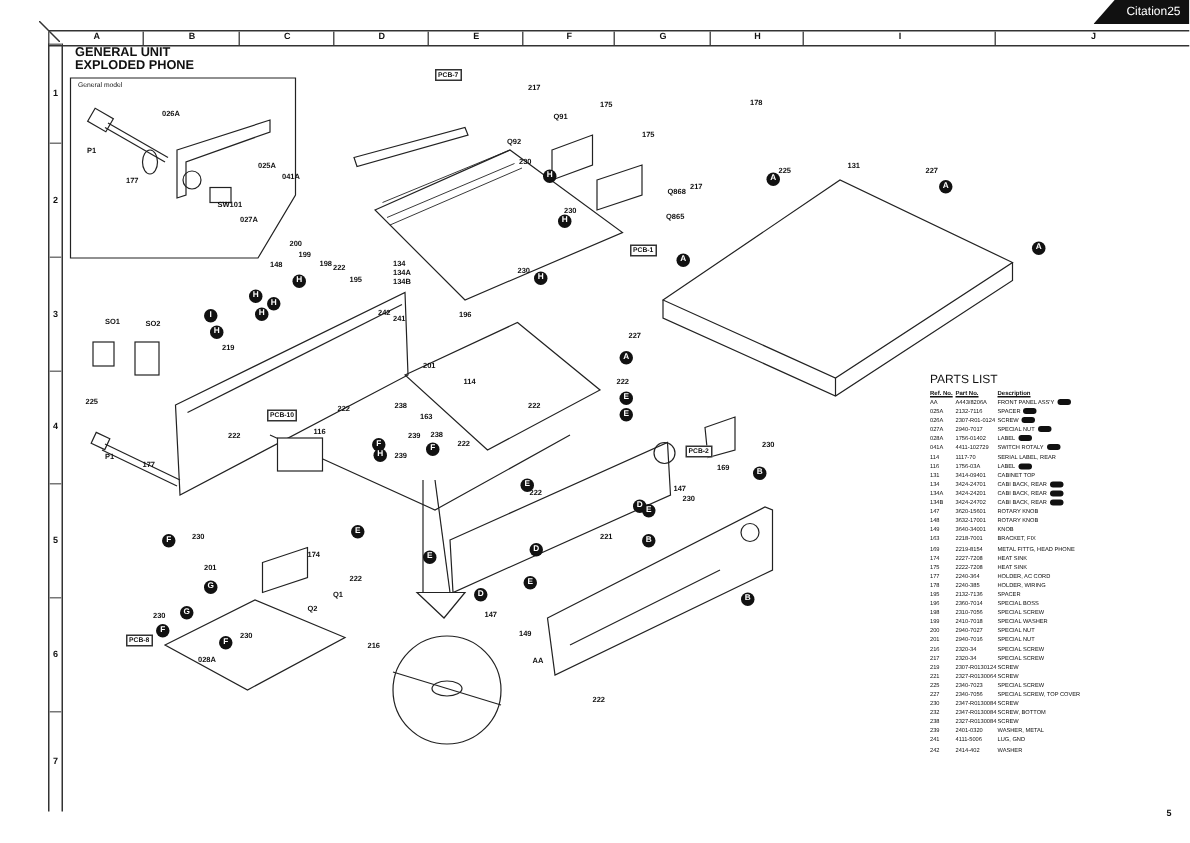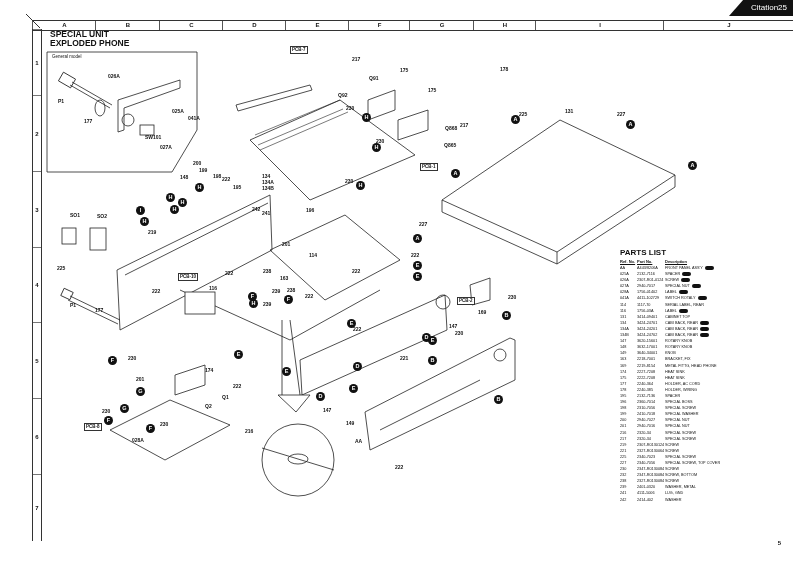--- a/index.html
+++ b/index.html
@@ -10,21 +10,21 @@
   #frame-left { left:32px; top:29px; width:8px; height:512px; border-left:1px solid #333; border-right:1px solid #333; }
   .row-cell { position:absolute; left:0; width:8px; border-top:1px solid #777; font-size:6px; font-weight:bold; text-align:center; }
   #corner { left:26px; top:14px; width:14px; height:14px; }
   #brand-tab { right:0; top:0; width:64px; height:16px; background:#111; color:#fff; font-size:8px; line-height:16px; text-align:right; padding-right:6px; box-sizing:border-box; clip-path:polygon(22% 0,100% 0,100% 100%,0 100%); }
   #title { left:50px; top:30px; font-size:8.5px; font-weight:bold; line-height:9px; }
   #inset-label { left:52px; top:54px; font-size:4.5px; }
   .lbl { position:absolute; font-size:5px; font-weight:bold; white-space:nowrap; }
   .badge { position:absolute; width:9px; height:9px; border-radius:50%; background:#111; color:#fff; font-size:5.5px; font-weight:bold; text-align:center; line-height:9px; }
   .pcb { position:absolute; font-size:4.5px; font-weight:bold; border:1px solid #333; padding:0 1px; background:#fff; line-height:6px; }
   #parts { left:620px; top:248px; width:170px; }
-  #parts-title { font-size:8px; font-weight:bold; margin-bottom:2px; }
+  #parts-title { font-size:8px; font-weight:normal; margin-bottom:2px; }
   #parts-head { display:flex; font-size:4px; font-weight:bold; text-decoration:underline; height:6px; }
   .prow { display:flex; font-size:3.8px; height:6.1px; line-height:6.1px; white-space:nowrap; }
   .c1 { width:17px; } .c2 { width:28px; } .c3 { width:110px; }
   .pbadge { display:inline-block; width:9px; height:4px; border-radius:2px; background:#111; margin-left:2px; vertical-align:middle; }
   #page-num { right:12px; top:540px; font-size:6px; font-weight:bold; }
   svg { position:absolute; left:0; top:0; }
 </style>
 </head>
 <body>
 
@@ -50,21 +50,21 @@
     <div class="row-cell" style="top: 0px; height: 66px; line-height: 66px;">1</div>
     <div class="row-cell" style="top: 66px; height: 76px; line-height: 76px;">2</div>
     <div class="row-cell" style="top: 142px; height: 76px; line-height: 76px;">3</div>
     <div class="row-cell" style="top: 218px; height: 75px; line-height: 75px;">4</div>
     <div class="row-cell" style="top: 293px; height: 76px; line-height: 76px;">5</div>
     <div class="row-cell" style="top: 369px; height: 76px; line-height: 76px;">6</div>
     <div class="row-cell" style="top: 445px; height: 67px; line-height: 67px;">7</div>
   </div>
 
 <div id="title" class="abs">
-  <div>SPECIAL UNIT</div>
+  <div>GENERAL UNIT</div>
   <div>EXPLODED PHONE</div>
 </div>
 
 <svg width="793" height="562" fill="none" stroke="#222" stroke-width="0.8">
 
   <polygon points="47,52 197,52 197,130 172,172 47,172" stroke="#222"></polygon>
 
   <g>
     <rect x="60" y="75" width="14" height="10" transform="rotate(30 67 80)"></rect>
     <line x1="70" y1="85" x2="110" y2="108"></line>

